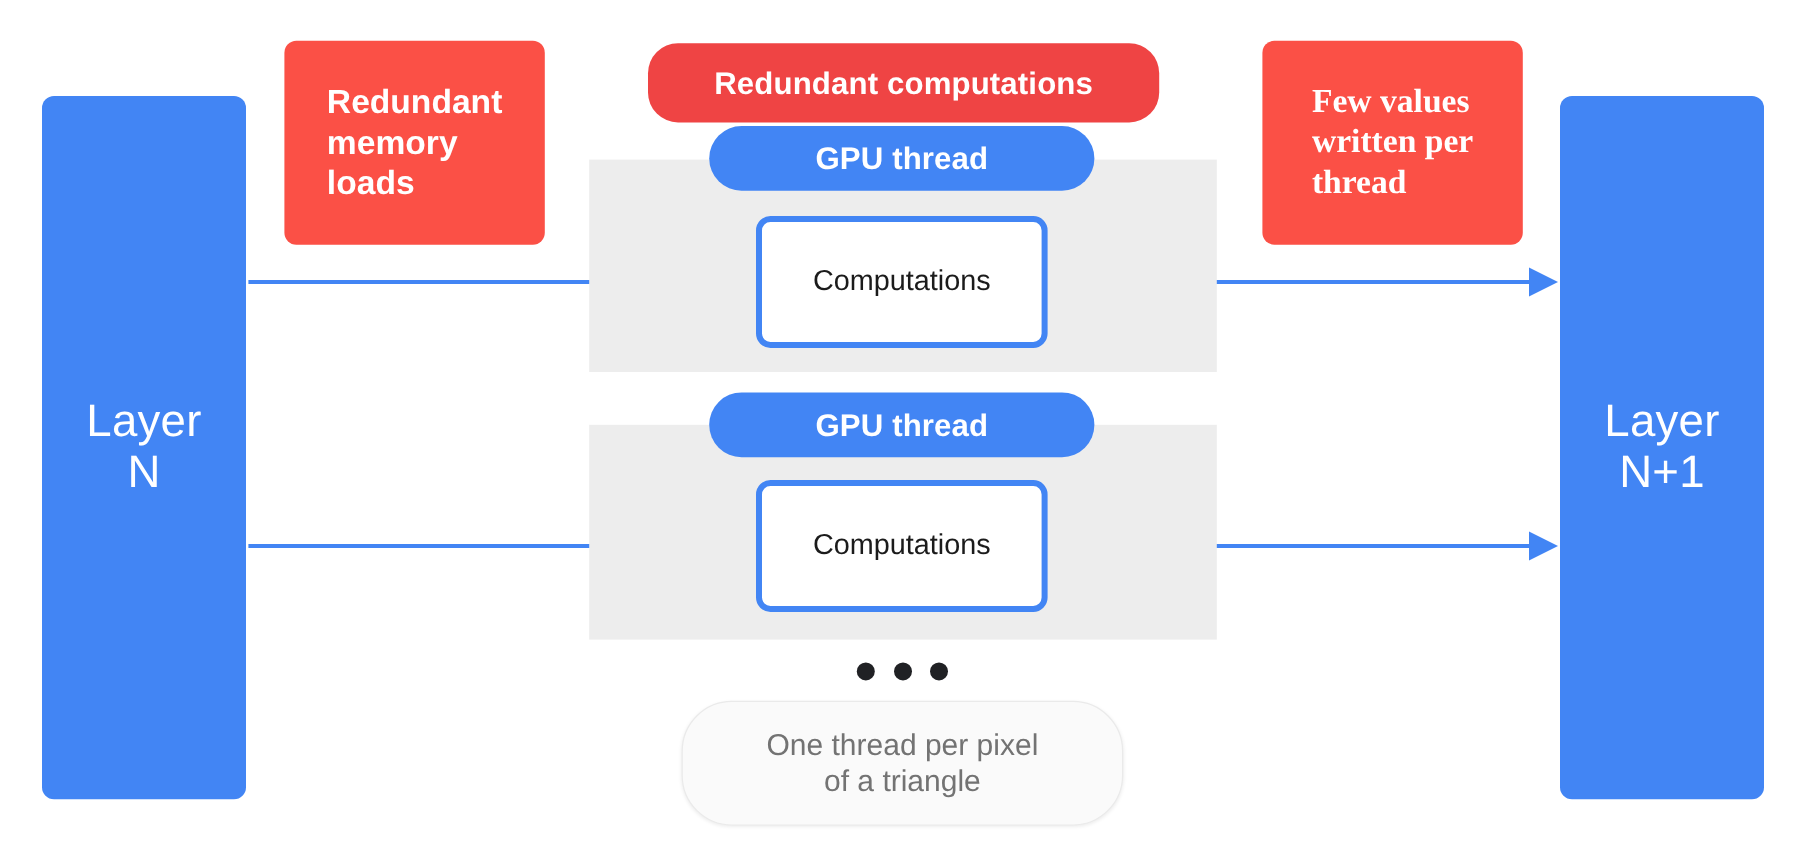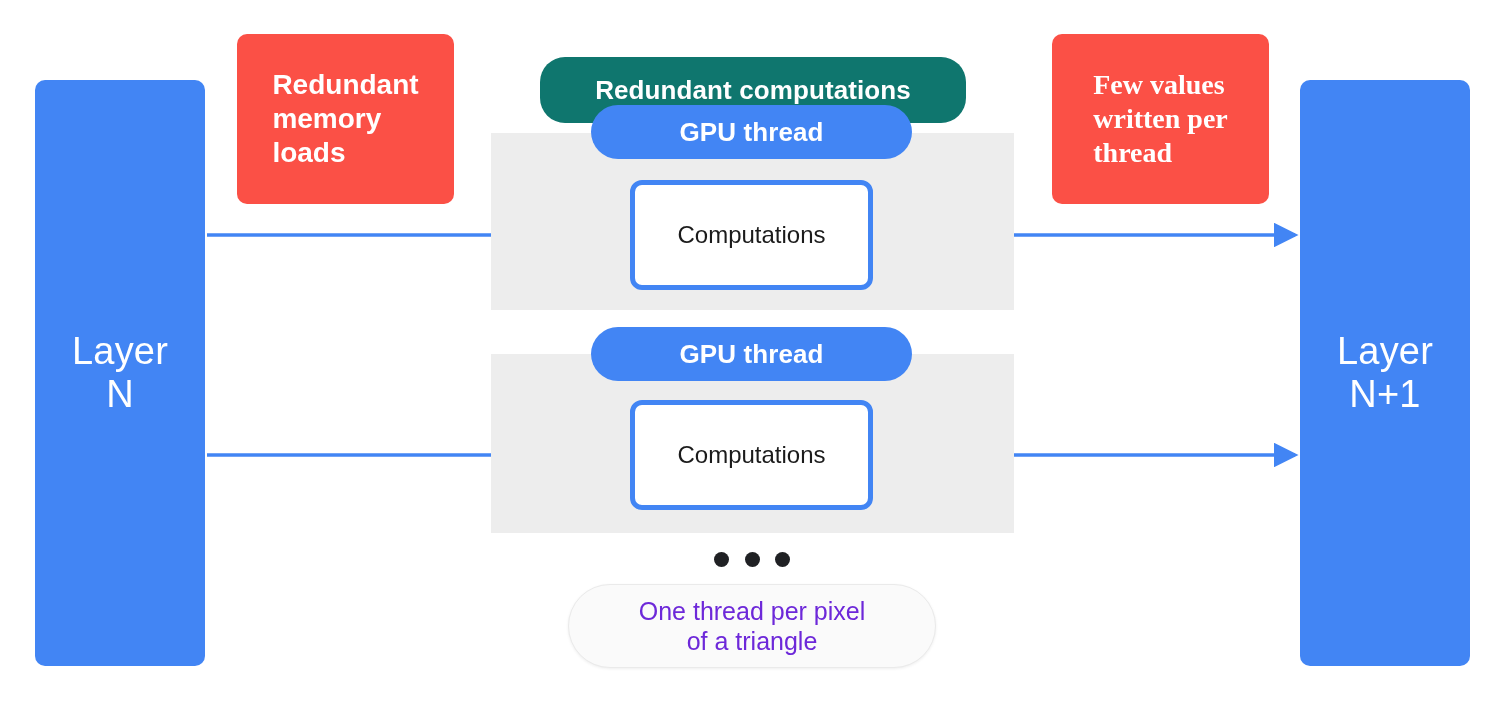--- a/index.html
+++ b/index.html
@@ -53,30 +53,29 @@
     white-space: pre-line;
     padding: 6px 10px;
   }
   #callout-memory-loads { left: 237px;  top: 34px; width: 217px; height: 170px; }
   #callout-few-values   { left: 1052px; top: 34px; width: 217px; height: 170px; font-family: Liberation Serif, serif; }
 
   
   #callout-redundant-computations {
     position: absolute;
     left: 540px; top: 36px; width: 426px; height: 66px;
-    background: #0f766e;
+    background: #ef4444;
     border-radius: 25px;
     display: flex;
     align-items: center;
     justify-content: center;
     color: #ffffff;
     font-size: 26px;
     font-weight: bold;
     letter-spacing: 0.1px;
-    margin-top: 21px;
   }
 
   
   .thread-band {
     position: absolute;
     left: 491px;
     width: 523px;
     background: #EDEDED;
   }
   #thread-band-1 { top: 133px; height: 177px; }
@@ -147,29 +146,29 @@
     border-radius: 50%;
     background: #202124;
   }
 
   
   #thread-note-pill {
     position: absolute;
     left: 568px;
     top: 584px;
     width: 368px;
-    height: 84px;
+    height: 104px;
     background: #FAFAFA;
     border: 1px solid #EAEAEA;
     border-radius: 42px;
     box-shadow: 0 1px 3px rgba(0,0,0,0.07);
     display: flex;
     align-items: center;
     justify-content: center;
-    color: #6d28d9;
+    color: #737373;
     font-size: 25px;
     line-height: 1.22;
     text-align: center;
     white-space: pre-line;
   }
 </style>
 </head>
 <body>
 
 <div id="canvas">

